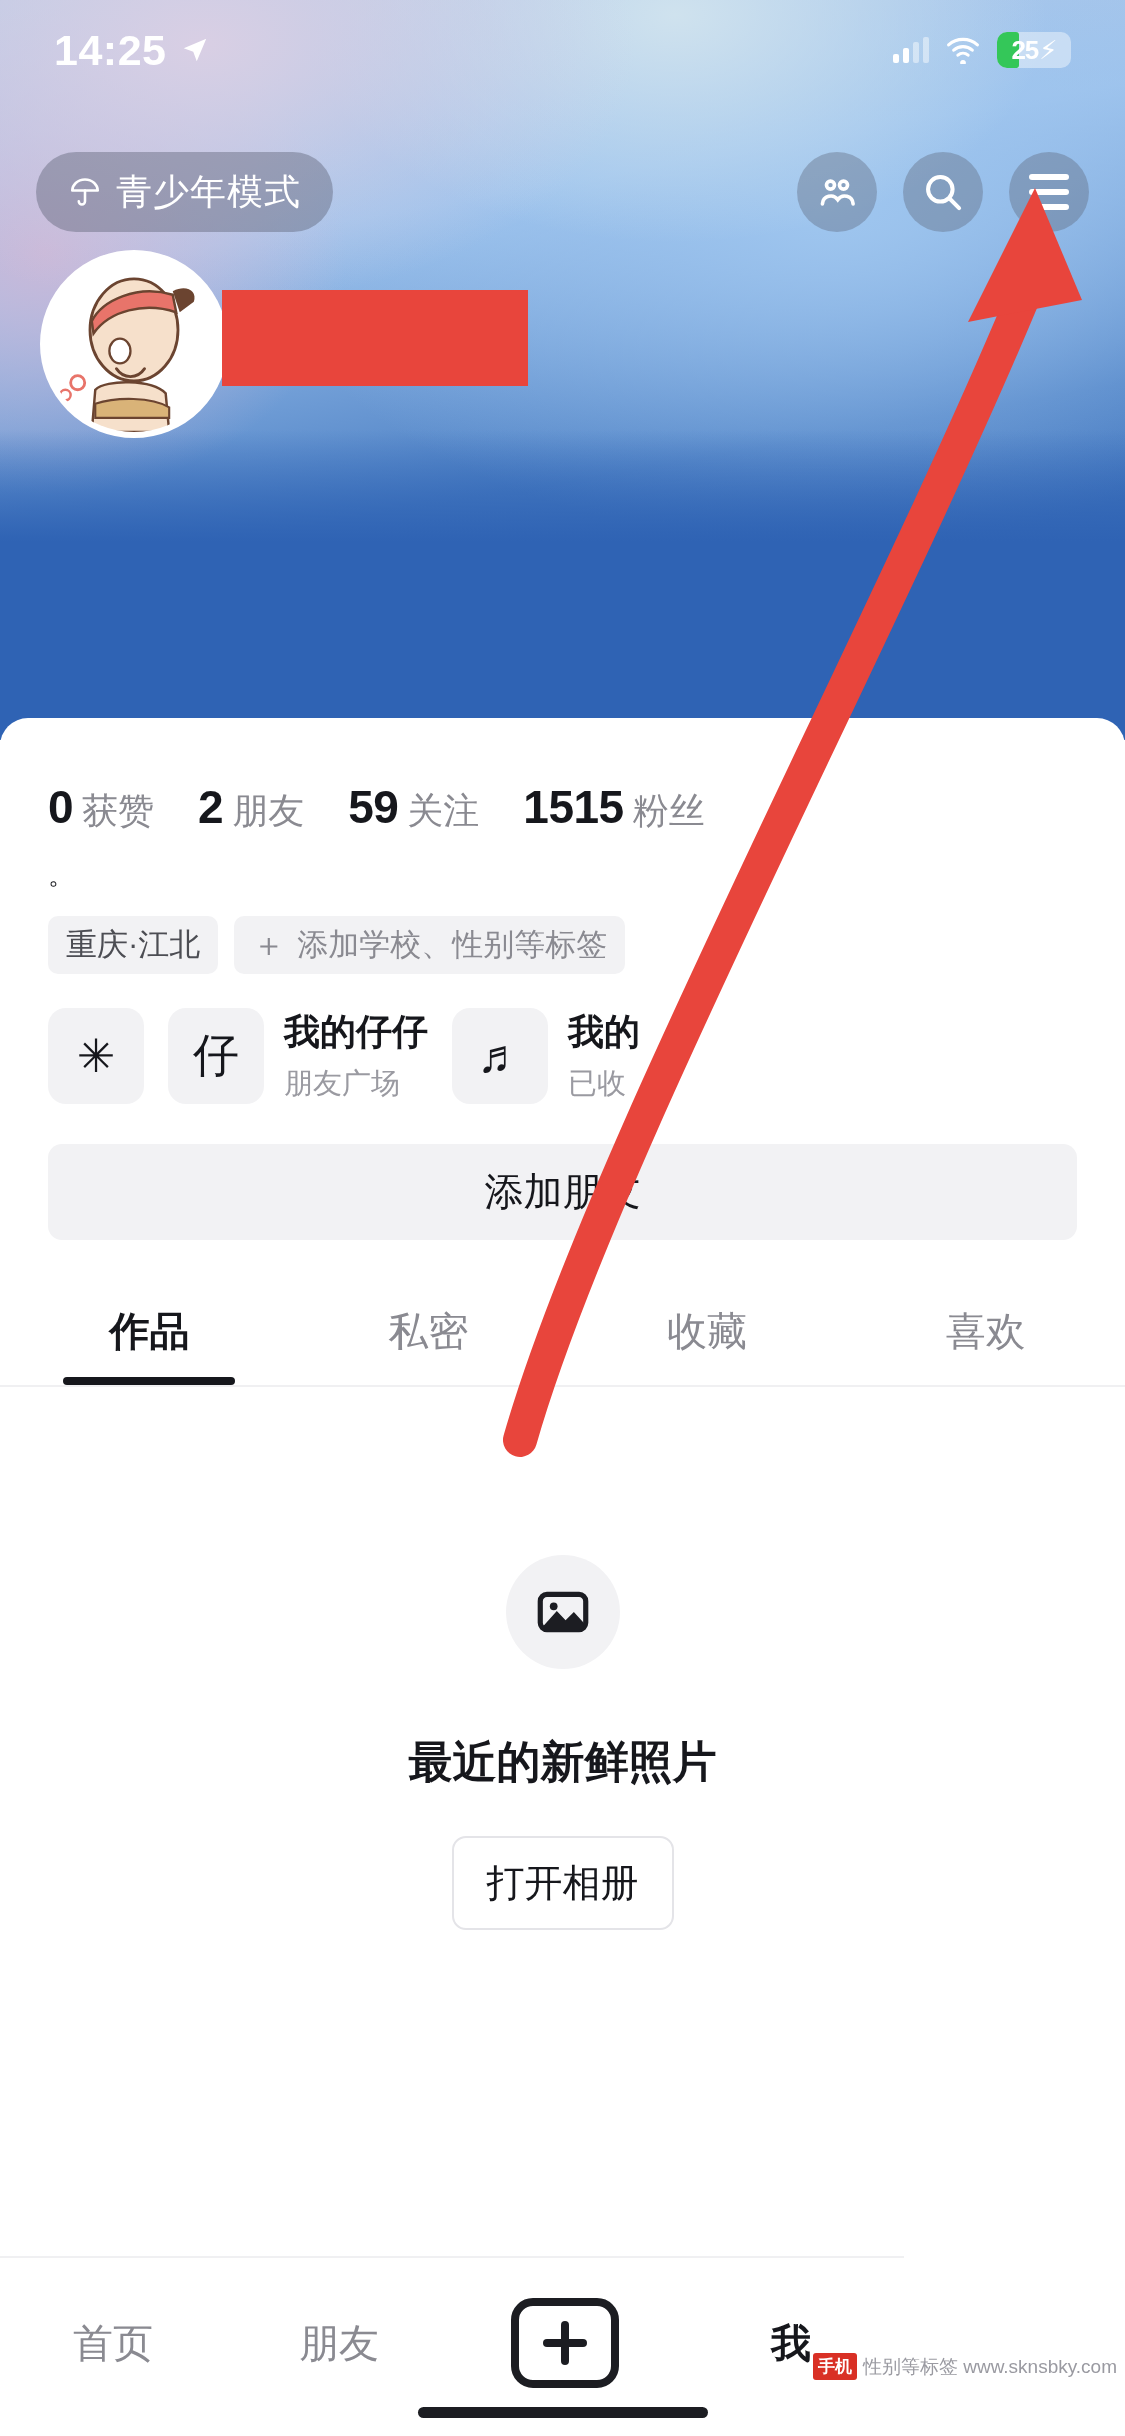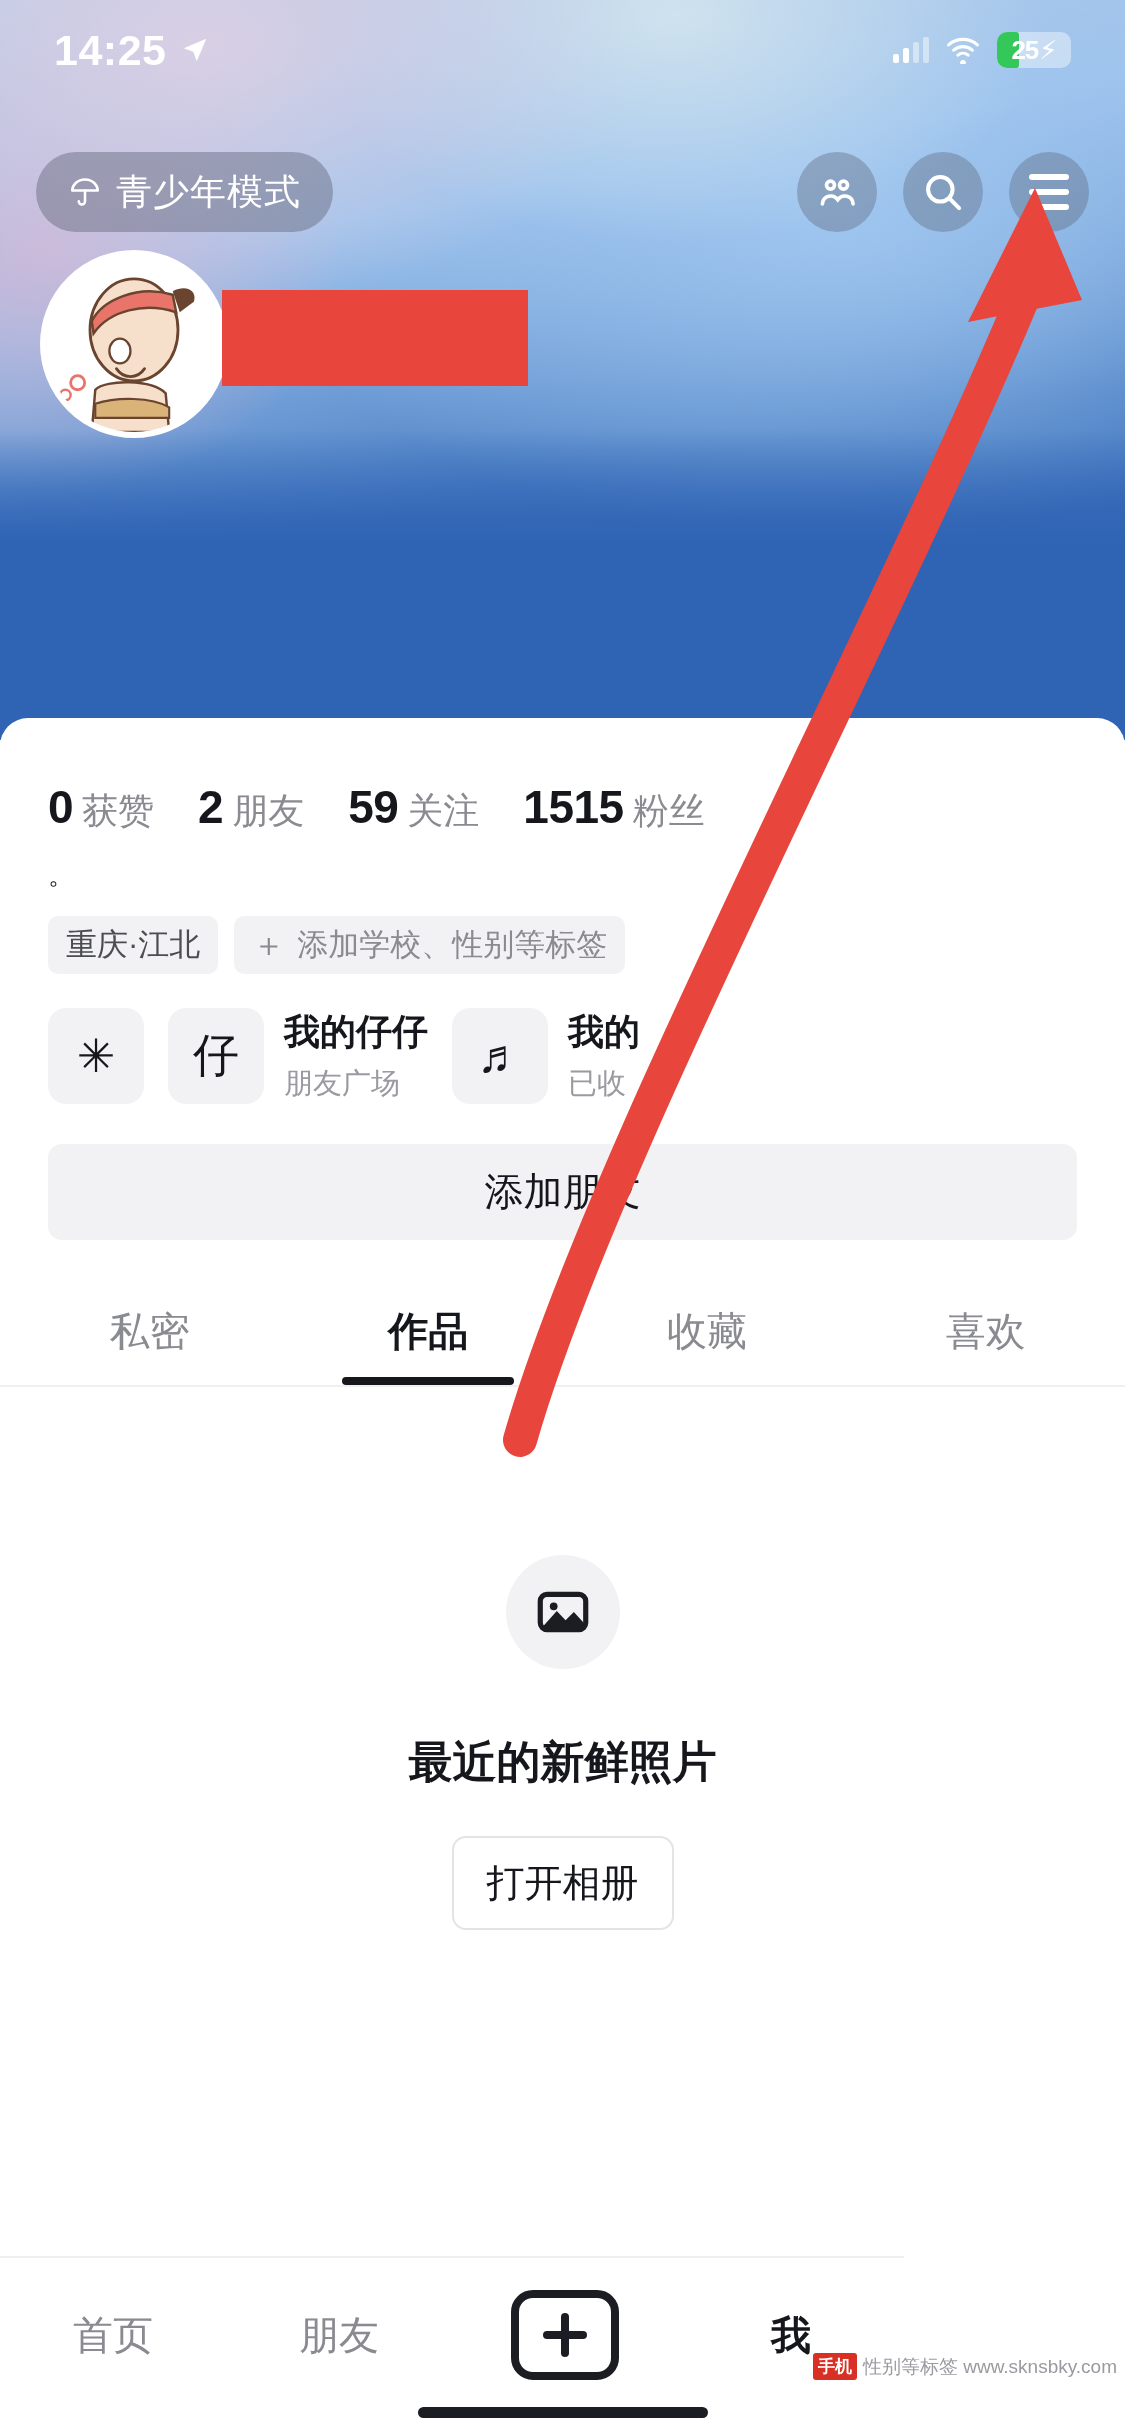--- a/index.html
+++ b/index.html
@@ -157,21 +157,21 @@
     margin-top:44px; width:222px; height:94px; border-radius:14px;
     border:2px solid #e4e4e8; background:#fff;
     display:flex; align-items:center; justify-content:center;
     font-size:38px; color:#16171c;
   }
 
   
   .navbar {
     position:absolute; left:0; bottom:0; width:904px; height:180px;
     background:#fff; border-top:2px solid #f0f0f2;
-    display:flex; align-items:flex-start; padding-top:32px;
+    display:flex; align-items:flex-start; padding-top:40px;
   }
   .nav-item {
     flex:1; text-align:center; font-size:40px; color:#8a8a91;
     display:flex; align-items:center; justify-content:center; height:90px;
   }
   .nav-item.active { color:#16171c; font-weight:700; }
   .plus-btn {
     width:108px; height:90px; border-radius:22px; border:8px solid #1c1d22;
     display:flex; align-items:center; justify-content:center; margin:0 auto;
   }
@@ -333,22 +333,22 @@
           <span class="card-s">已收</span>
         </div>
       </div>
     </div>
 
     <div class="actions">
       <div class="act">添加朋友</div>
     </div>
 
     <div class="tabs">
+      <div class="tab active">作品</div>
       <div class="tab">私密</div>
-      <div class="tab active">作品</div>
       <div class="tab">收藏</div>
       <div class="tab">喜欢</div>
     </div>
 
     <div class="empty">
       <div class="empty-ico">
         <svg width="62" height="62" viewBox="0 0 24 24">
           <rect x="3.2" y="5.2" width="17.6" height="13.6" rx="2.6" fill="none" stroke="#1c1d22" stroke-width="2"></rect>
           <circle cx="8.4" cy="9.8" r="1.5" fill="#1c1d22"></circle>
           <path d="M4.4 17.4 L9.6 11.6 L13 15.2 L16.2 12 L20 16.2 L20 17.2 a1.8 1.8 0 0 1 -1.8 1.8 H5.2 Z" fill="#1c1d22"></path>

